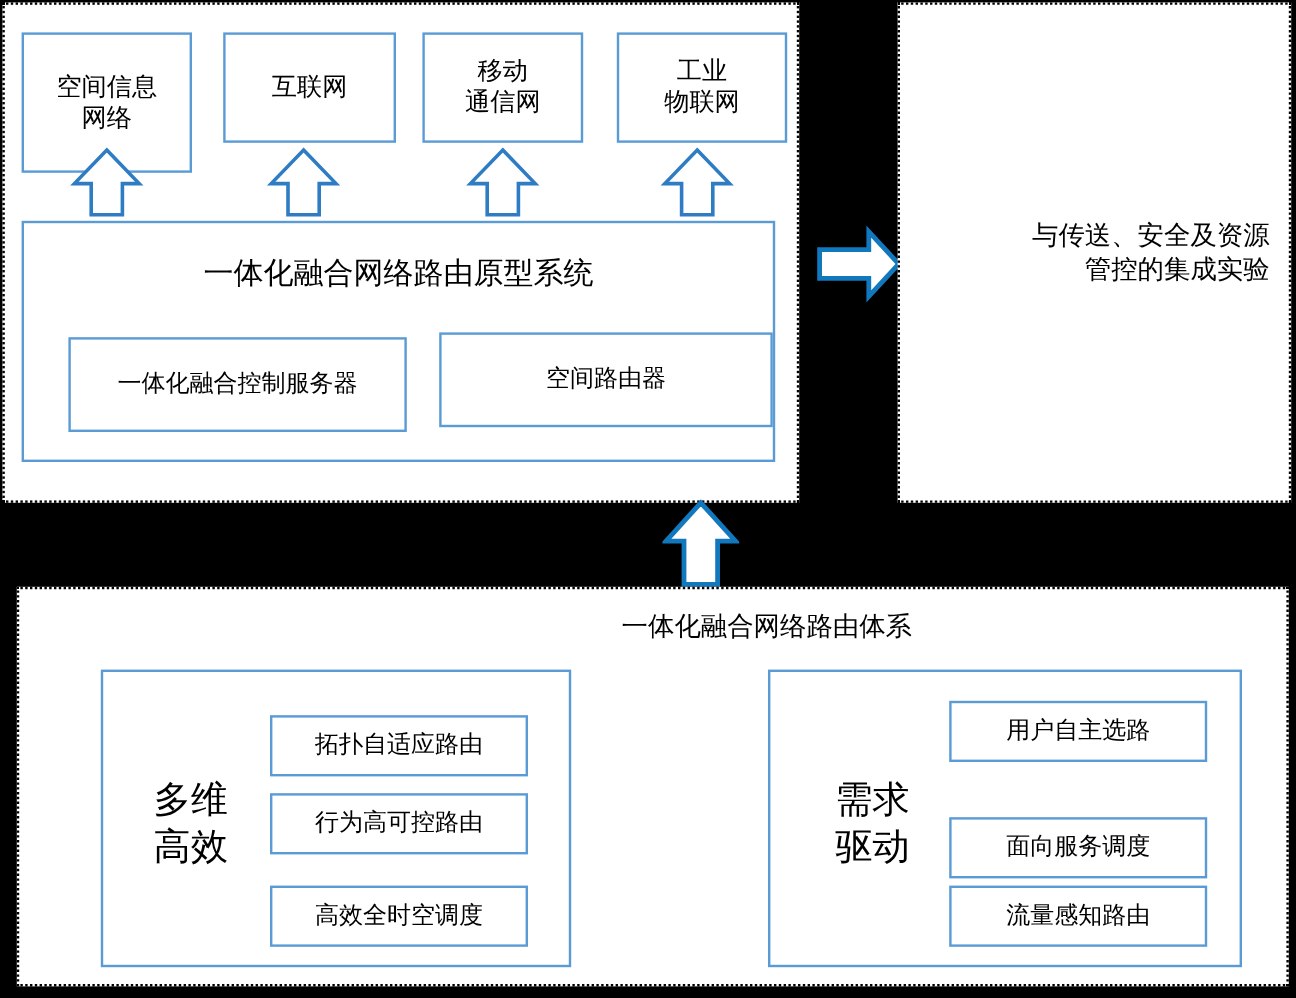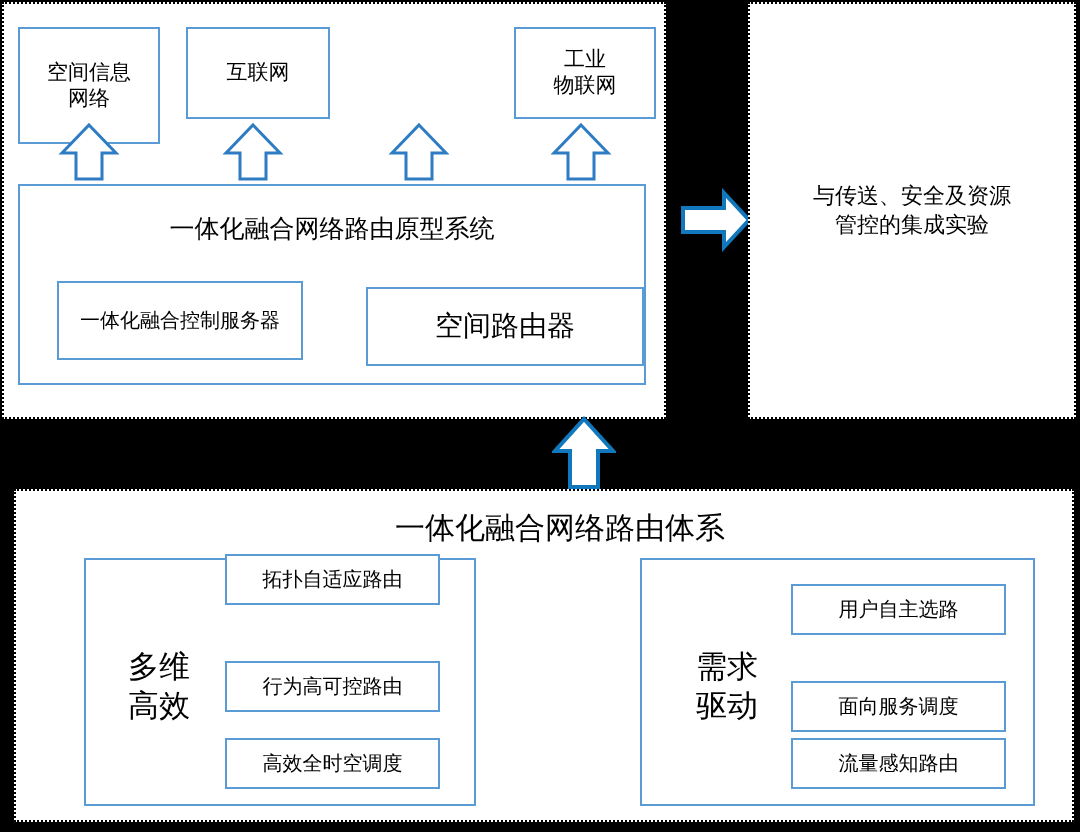--- a/index.html
+++ b/index.html
@@ -29,43 +29,43 @@
     display: flex;
     align-items: center;
     justify-content: center;
     text-align: center;
     color: #000000;
     line-height: 1.22;
   }
   .plain-text {
     position: absolute;
     color: #000000;
-    text-align: center;
+    text-align: right;
     line-height: 1.3;
     white-space: pre-line;
   }
 
   
   #panel-left      { left: 2px;  top: 2px;  width: 664px; height: 417px; }
 
   #net-box-0 { left: 18px;  top: 27px;  width: 142px; height: 117px; font-size: 21px; }
   #net-box-1 { left: 186px; top: 27px;  width: 144px; height: 92px; font-size: 21px; }
   #net-box-2 { left: 352px; top: 27px;  width: 134px; height: 92px; font-size: 21px; }
   #net-box-3 { left: 514px; top: 27px;  width: 142px; height: 92px; font-size: 21px; }
 
   #proto-box { left: 18px; top: 184px; width: 628px; height: 201px; display: block; }
   #proto-title {
     position: absolute;
     left: 0; right: 0; top: 28px;
     text-align: center;
     font-size: 25px;
     color: #000000;
   }
-  #comp-box-0 { left: 57px;  top: 281px; width: 246px; height: 79px; font-size: 20px; }
-  #comp-box-1 { left: 366px; top: 287px; width: 278px; height: 79px; font-size: 28px; }
+  #comp-box-0 { left: 57px;  top: 281px; width: 282px; height: 79px; font-size: 20px; }
+  #comp-box-1 { left: 366px; top: 277px; width: 278px; height: 79px; font-size: 20px; }
 
   
   .up-arrow-small { position: absolute; width: 62px; height: 60px; }
   #up-arrow-0 { left: 58px;  top: 122px; }
   #up-arrow-1 { left: 222px; top: 122px; }
   #up-arrow-2 { left: 388px; top: 122px; }
   #up-arrow-3 { left: 550px; top: 122px; }
 
   
   #panel-right { left: 748px; top: 2px; width: 328px; height: 417px; }
@@ -77,21 +77,21 @@
   
   #right-arrow { position: absolute; left: 680px; top: 188px; width: 72px; height: 64px; }
 
   
   #big-up-arrow { position: absolute; left: 552px; top: 416px; width: 64px; height: 74px; }
 
   
   #panel-bottom { left: 14px; top: 489px; width: 1060px; height: 333px; }
   #bottom-title {
     left: 360px; top: 508px; width: 400px;
-    font-size: 30px;
+    font-size: 22px;
   }
 
   .group-box {
     position: absolute;
     background: #ffffff;
     border: 2px solid #5B9BD5;
     box-sizing: border-box;
   }
   #group-left  { left: 84px;  top: 558px; width: 392px; height: 248px; }
   #group-right { left: 640px; top: 558px; width: 395px; height: 248px; }
@@ -101,41 +101,45 @@
     font-size: 31px;
     line-height: 1.25;
     text-align: center;
     color: #000000;
     white-space: pre-line;
   }
   #group-left-label  { left: 104px; top: 648px; width: 110px; }
   #group-right-label { left: 672px; top: 648px; width: 110px; }
 
   .feature-box { width: 215px; height: 51px; font-size: 20px; }
-  #feat-l-0 { left: 225px; top: 554px; }
+  #feat-l-0 { left: 225px; top: 596px; }
   #feat-l-1 { left: 225px; top: 661px; }
   #feat-l-2 { left: 225px; top: 738px; }
   #feat-r-0 { left: 791px; top: 584px; text-align: right; }
   #feat-r-1 { left: 791px; top: 661px; margin-top: 20px; }
   #feat-r-2 { left: 791px; top: 738px; }
 </style>
 </head>
 <body>
 
 <div id="root">
 
   <div class="panel" id="panel-left"></div>
 
   <div class="bluebox" id="net-box-0">
     <span style="white-space:pre-line">空间信息
 网络</span>
   </div>
   <div class="bluebox" id="net-box-1">
     <span style="white-space:pre-line">互联网</span>
   </div>
+  <div class="bluebox" id="net-box-2">
+    <span style="white-space:pre-line">移动
+通信网</span>
+  </div>
   <div class="bluebox" id="net-box-3">
     <span style="white-space:pre-line">工业
 物联网</span>
   </div>
 
   <svg class="up-arrow-small" id="up-arrow-0" viewBox="0 0 62 60">
     <polygon points="31,3 58,31 44,31 44,57 18,57 18,31 4,31" fill="#ffffff" stroke="#2E7CC4" stroke-width="3"></polygon>
   </svg>
   <svg class="up-arrow-small" id="up-arrow-1" viewBox="0 0 62 60">
     <polygon points="31,3 58,31 44,31 44,57 18,57 18,31 4,31" fill="#ffffff" stroke="#2E7CC4" stroke-width="3"></polygon>

